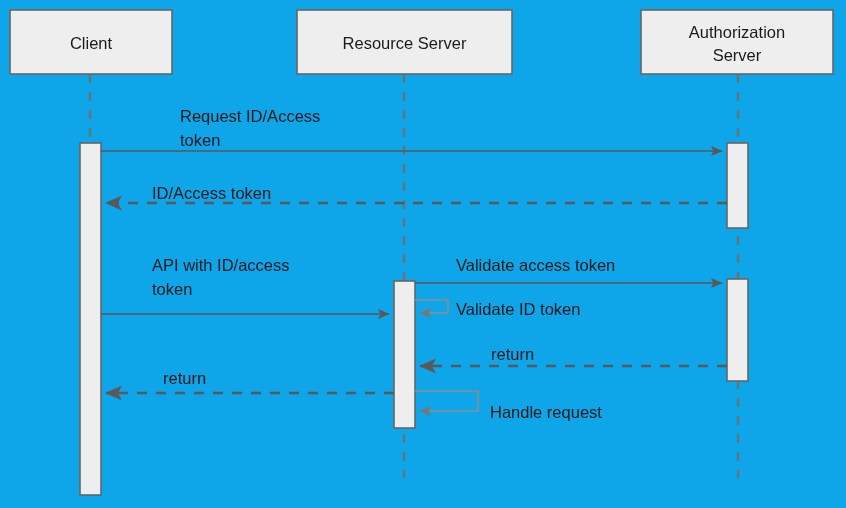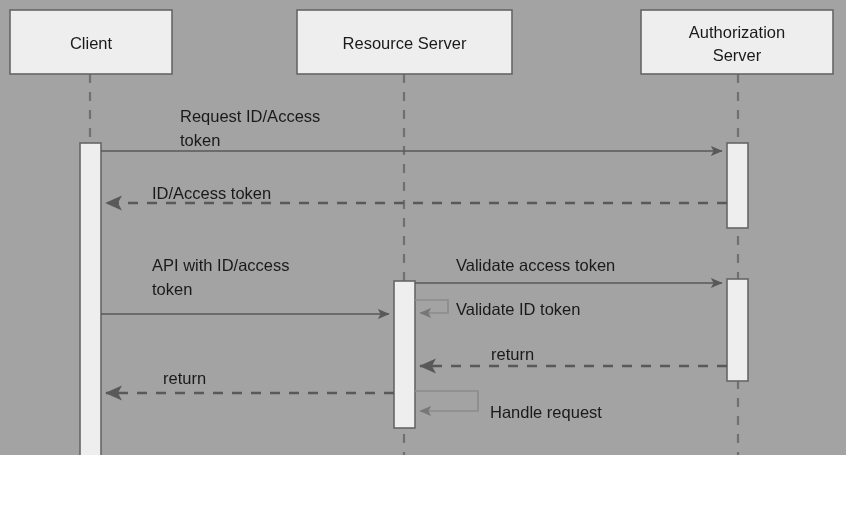--- a/index.html
+++ b/index.html
@@ -6,22 +6,22 @@
     margin: 0;
     padding: 0;
     background: #ffffff;
   }
   body {
     font-family: "Liberation Sans", sans-serif;
   }
   #diagram-root {
     position: relative;
     width: 846px;
-    height: 455px;
-    background: #a3a3a3;
+    height: 508px;
+    background: #0ea5e9;
     overflow: hidden;
   }
   svg#seq-svg {
     position: absolute;
     left: 0;
     top: 0;
     width: 846px;
     height: 508px;
   }
   .participant-label {

